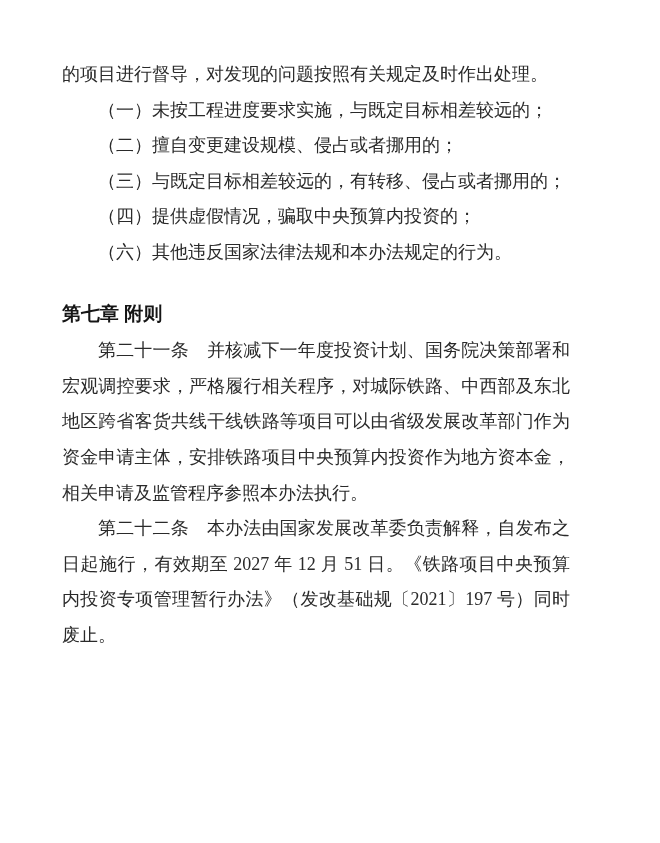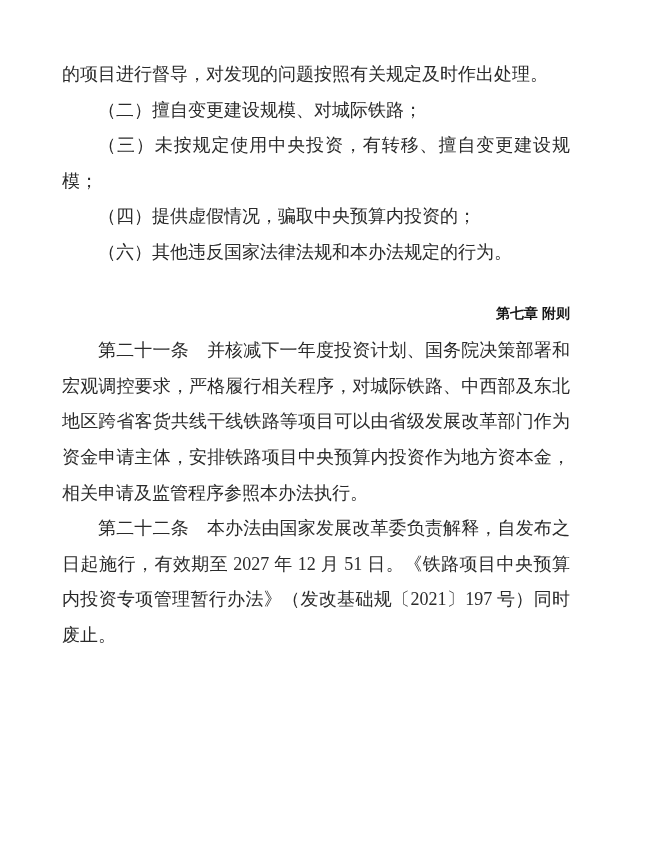--- a/index.html
+++ b/index.html
@@ -30,40 +30,41 @@
   }
   p.indent {
     text-indent: 2em;
   }
   p.plain {
     text-indent: 0;
   }
   h2.chapter-heading {
     margin: 25px 0 2px 0;
     padding: 0;
-    font-size: 14px;
+    font-size: 19px;
     line-height: 35.6px;
-    text-align: right;
+    text-align: left;
     text-indent: 0;
     font-weight: bold;
     font-family: "Liberation Sans", "DejaVu Sans", sans-serif;
     color: #151515;
   }
 </style>
 </head>
 <body>
 
 <div class="page">
   <p class="plain">的项目进行督导，对发现的问题按照有关规定及时作出处理。</p>
 
 
+  <p class="indent">（一）未按工程进度要求实施，与既定目标相差较远的；</p>
 
-  <p class="indent">（二）擅自变更建设规模、对城际铁路；</p>
+  <p class="indent">（二）擅自变更建设规模、侵占或者挪用的；</p>
 
-  <p class="indent">（三）未按规定使用中央投资，有转移、擅自变更建设规模；</p>
+  <p class="indent">（三）与既定目标相差较远的，有转移、侵占或者挪用的；</p>
 
   <p class="indent">（四）提供虚假情况，骗取中央预算内投资的；</p>
 
 
   <p class="indent">（六）其他违反国家法律法规和本办法规定的行为。</p>
 
   <h2 class="chapter-heading">第七章 附则</h2>
 
   <p class="indent">第二十一条　并核减下一年度投资计划、国务院决策部署和宏观调控要求，严格履行相关程序，对城际铁路、中西部及东北地区跨省客货共线干线铁路等项目可以由省级发展改革部门作为资金申请主体，安排铁路项目中央预算内投资作为地方资本金，相关申请及监管程序参照本办法执行。</p>
 

